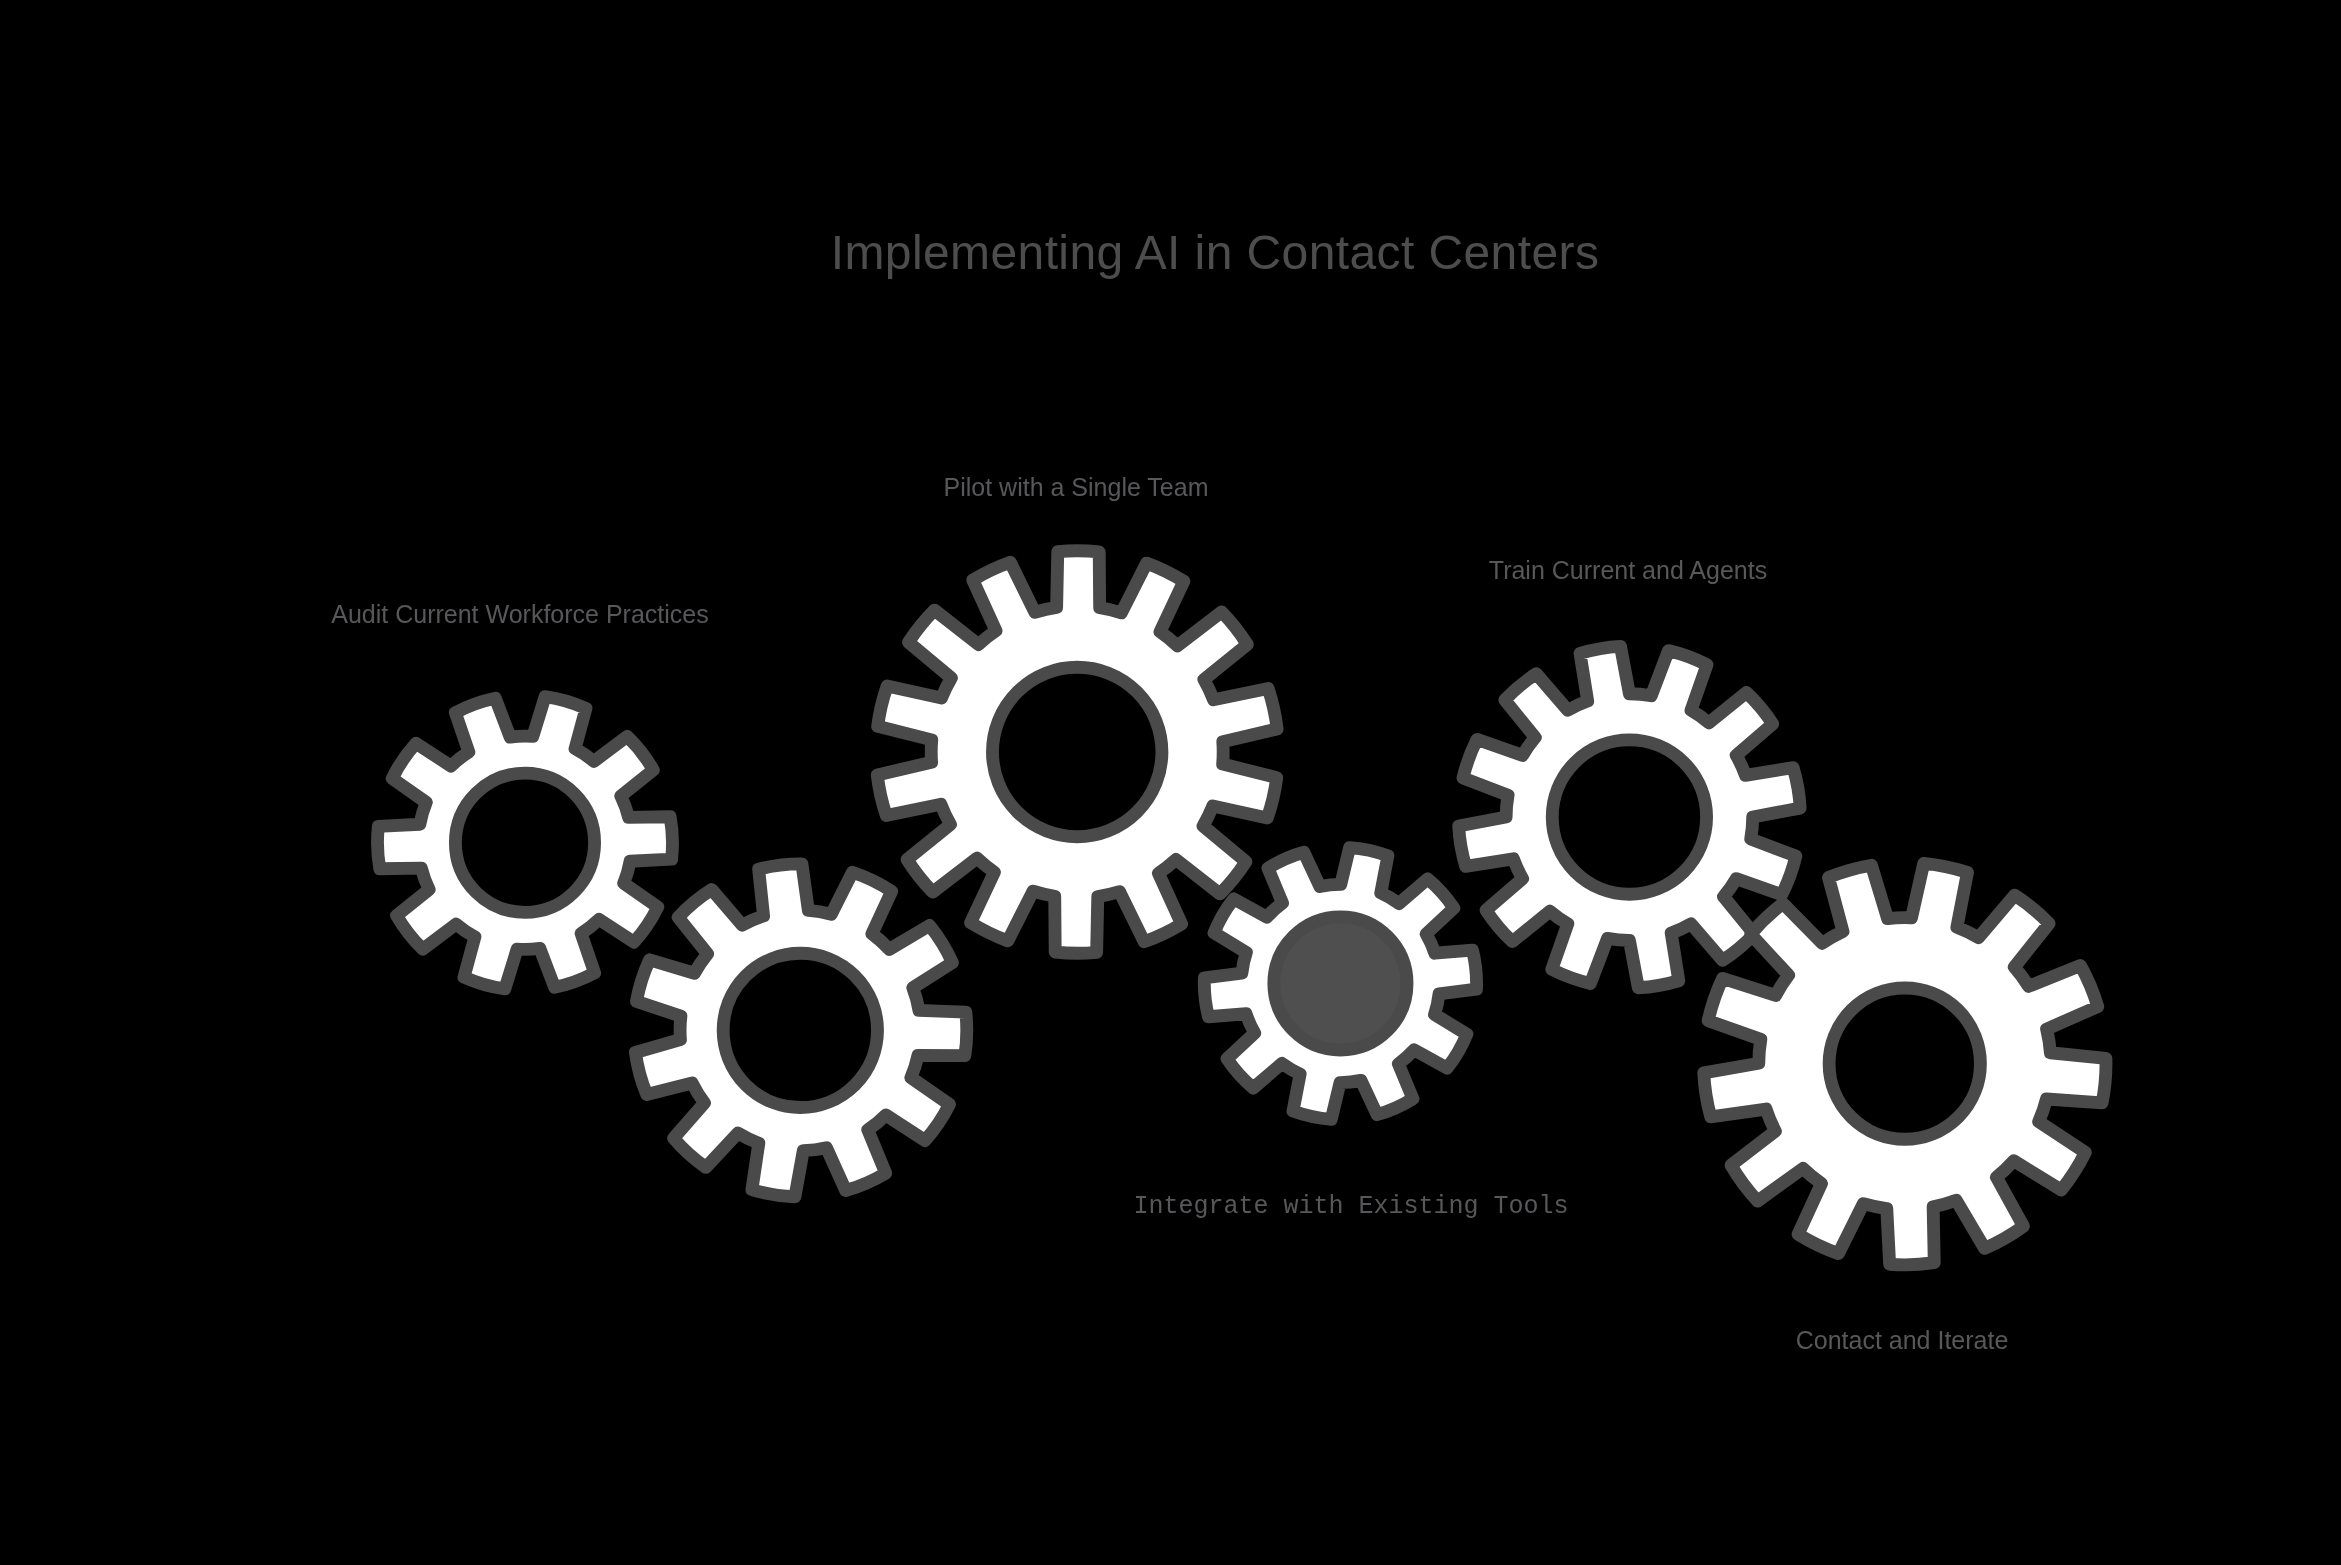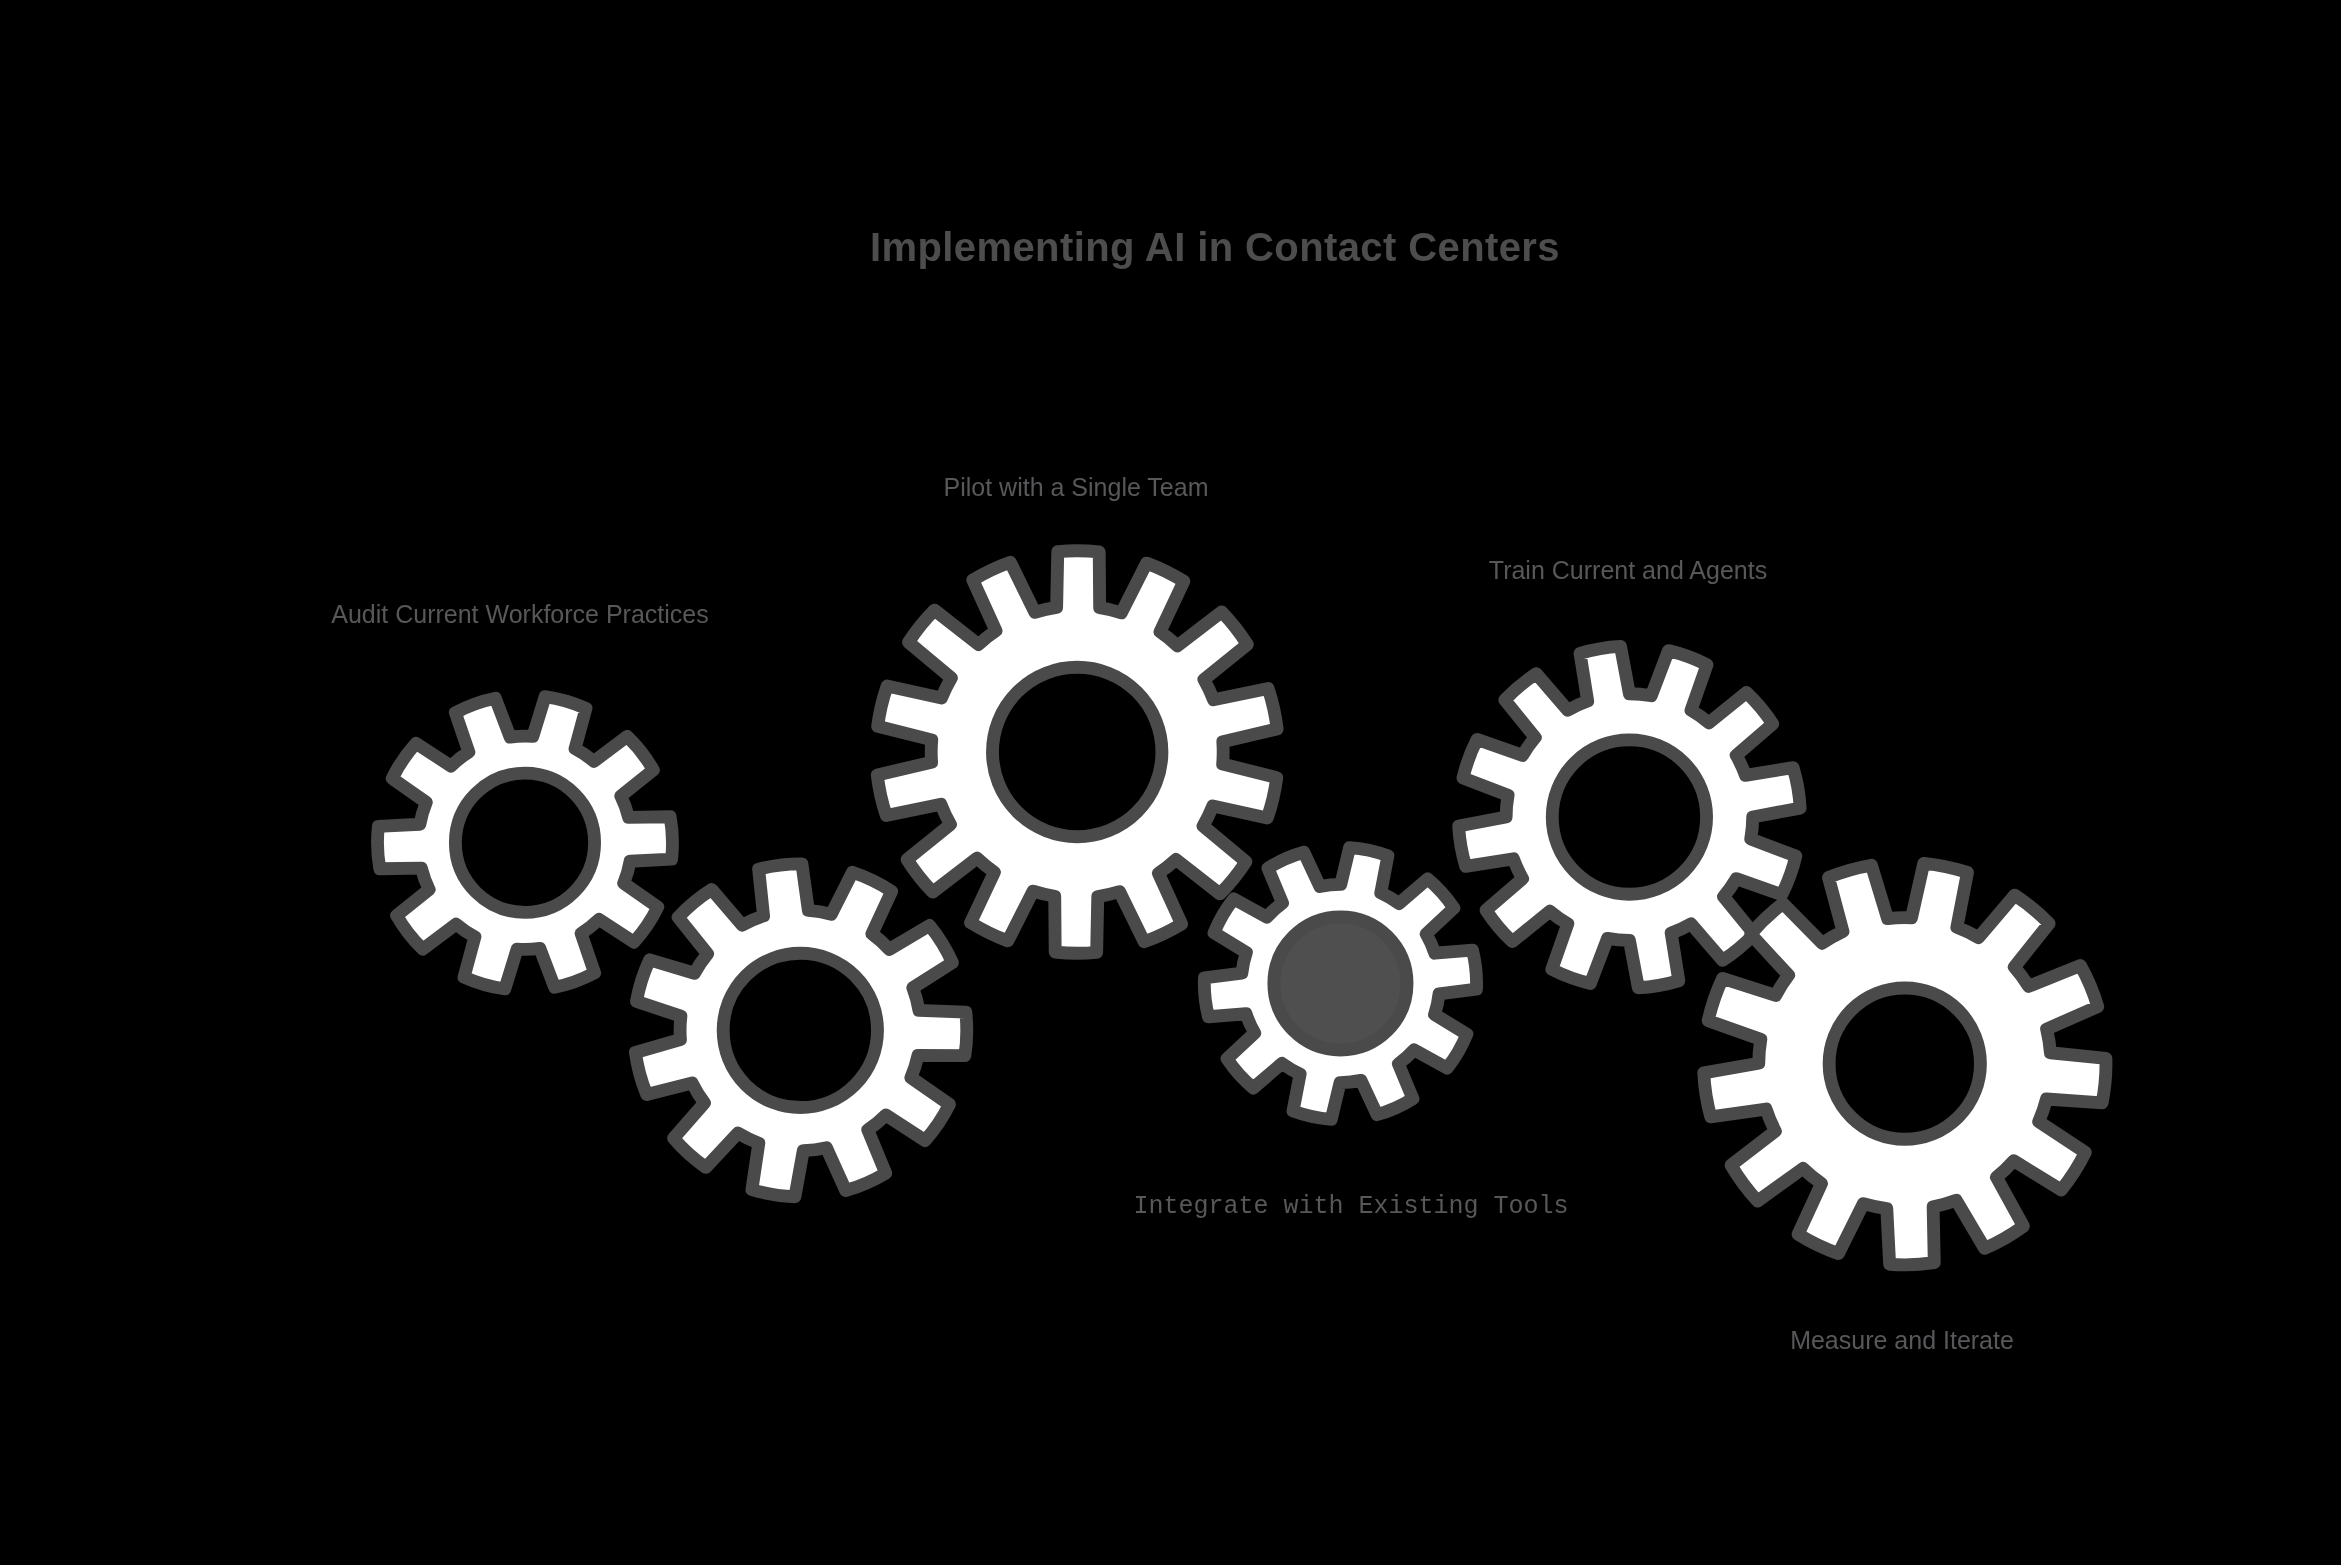--- a/index.html
+++ b/index.html
@@ -13,22 +13,22 @@
     height: 1566px;
     background: var(--bg, #000);
     overflow: hidden;
     font-family: "Liberation Sans", sans-serif;
   }
   .title {
     position: absolute;
     left: 1215px;
     top: 225px;
     transform: translateX(-50%);
-    font-size: 40px;
-    font-weight: bold;
+    font-size: 48px;
+    font-weight: normal;
     color: var(--title, #4d4d4d);
     white-space: nowrap;
     letter-spacing: 0.4px;
   }
   .gear-label {
     position: absolute;
     transform: translate(-50%, -50%);
     font-size: 25px;
     color: var(--label, #58585b);
     text-align: center;
@@ -72,15 +72,15 @@
       <g>
         <path d="M2705.3 1452.7A193 193 0 0 1 2695.1 1482.7L2756.7 1523.4A266 266 0 0 1 2724.9 1573.1L2662.1 1534.4A193 193 0 0 1 2639.2 1556.2L2674.8 1620.9A266 266 0 0 1 2623.6 1650.2L2586.0 1586.6A193 193 0 0 1 2555.5 1595.3L2557.0 1669.1A266 266 0 0 1 2498.0 1671.2L2494.2 1597.5A193 193 0 0 1 2463.2 1591.1L2430.3 1657.1A266 266 0 0 1 2377.0 1631.6L2407.9 1564.5A193 193 0 0 1 2383.5 1544.4L2323.6 1587.6A266 266 0 0 1 2288.4 1540.2L2346.9 1495.2A193 193 0 0 1 2334.6 1466.0L2261.5 1476.4A266 266 0 0 1 2252.3 1418.1L2325.0 1405.5A193 193 0 0 1 2327.7 1373.9L2258.1 1349.2A266 266 0 0 1 2277.1 1293.3L2347.3 1315.8A193 193 0 0 1 2364.4 1289.1L2314.3 1234.9A266 266 0 0 1 2357.1 1194.2L2408.8 1246.9A193 193 0 0 1 2436.3 1231.1L2417.2 1159.9A266 266 0 0 1 2473.9 1143.7L2495.3 1214.3A193 193 0 0 1 2526.9 1213.2L2543.1 1141.2A266 266 0 0 1 2600.9 1153.2L2586.9 1225.7A193 193 0 0 1 2615.5 1239.4L2663.3 1183.2A266 266 0 0 1 2708.8 1220.7L2662.8 1278.4A193 193 0 0 1 2681.7 1303.8L2750.2 1276.2A266 266 0 0 1 2773.1 1330.6L2705.5 1360.3A193 193 0 0 1 2710.5 1391.6L2783.9 1399.0A266 266 0 0 1 2778.9 1457.8L2705.3 1452.7Z" fill="#ffffff" stroke="#4a4a4a" stroke-width="17" stroke-linejoin="round"></path>
         <circle cx="2518" cy="1406" r="100" fill="#000000" stroke="#4a4a4a" stroke-width="17"></circle>
       </g>
     </svg>
 
   <div class="gear-label" style="left: 520px; top: 614px; max-width: 408px;">Audit Current Workforce Practices</div>
   <div class="gear-label" style="left: 1076px; top: 487px; max-width: 681px;">Pilot with a Single Team</div>
   <div class="gear-label" style="left: 1351px; top: 1206px; max-width: 681px; font-family: Liberation Mono, monospace;">Integrate with Existing Tools</div>
   <div class="gear-label" style="left: 1628px; top: 570px; max-width: 681px;">Train Current and Agents</div>
-  <div class="gear-label" style="left: 1902px; top: 1340px; max-width: 681px;">Measure and Iterate</div>
+  <div class="gear-label" style="left: 1902px; top: 1340px; max-width: 681px;">Contact and Iterate</div>
 </div>
 
 
 </body></html>

